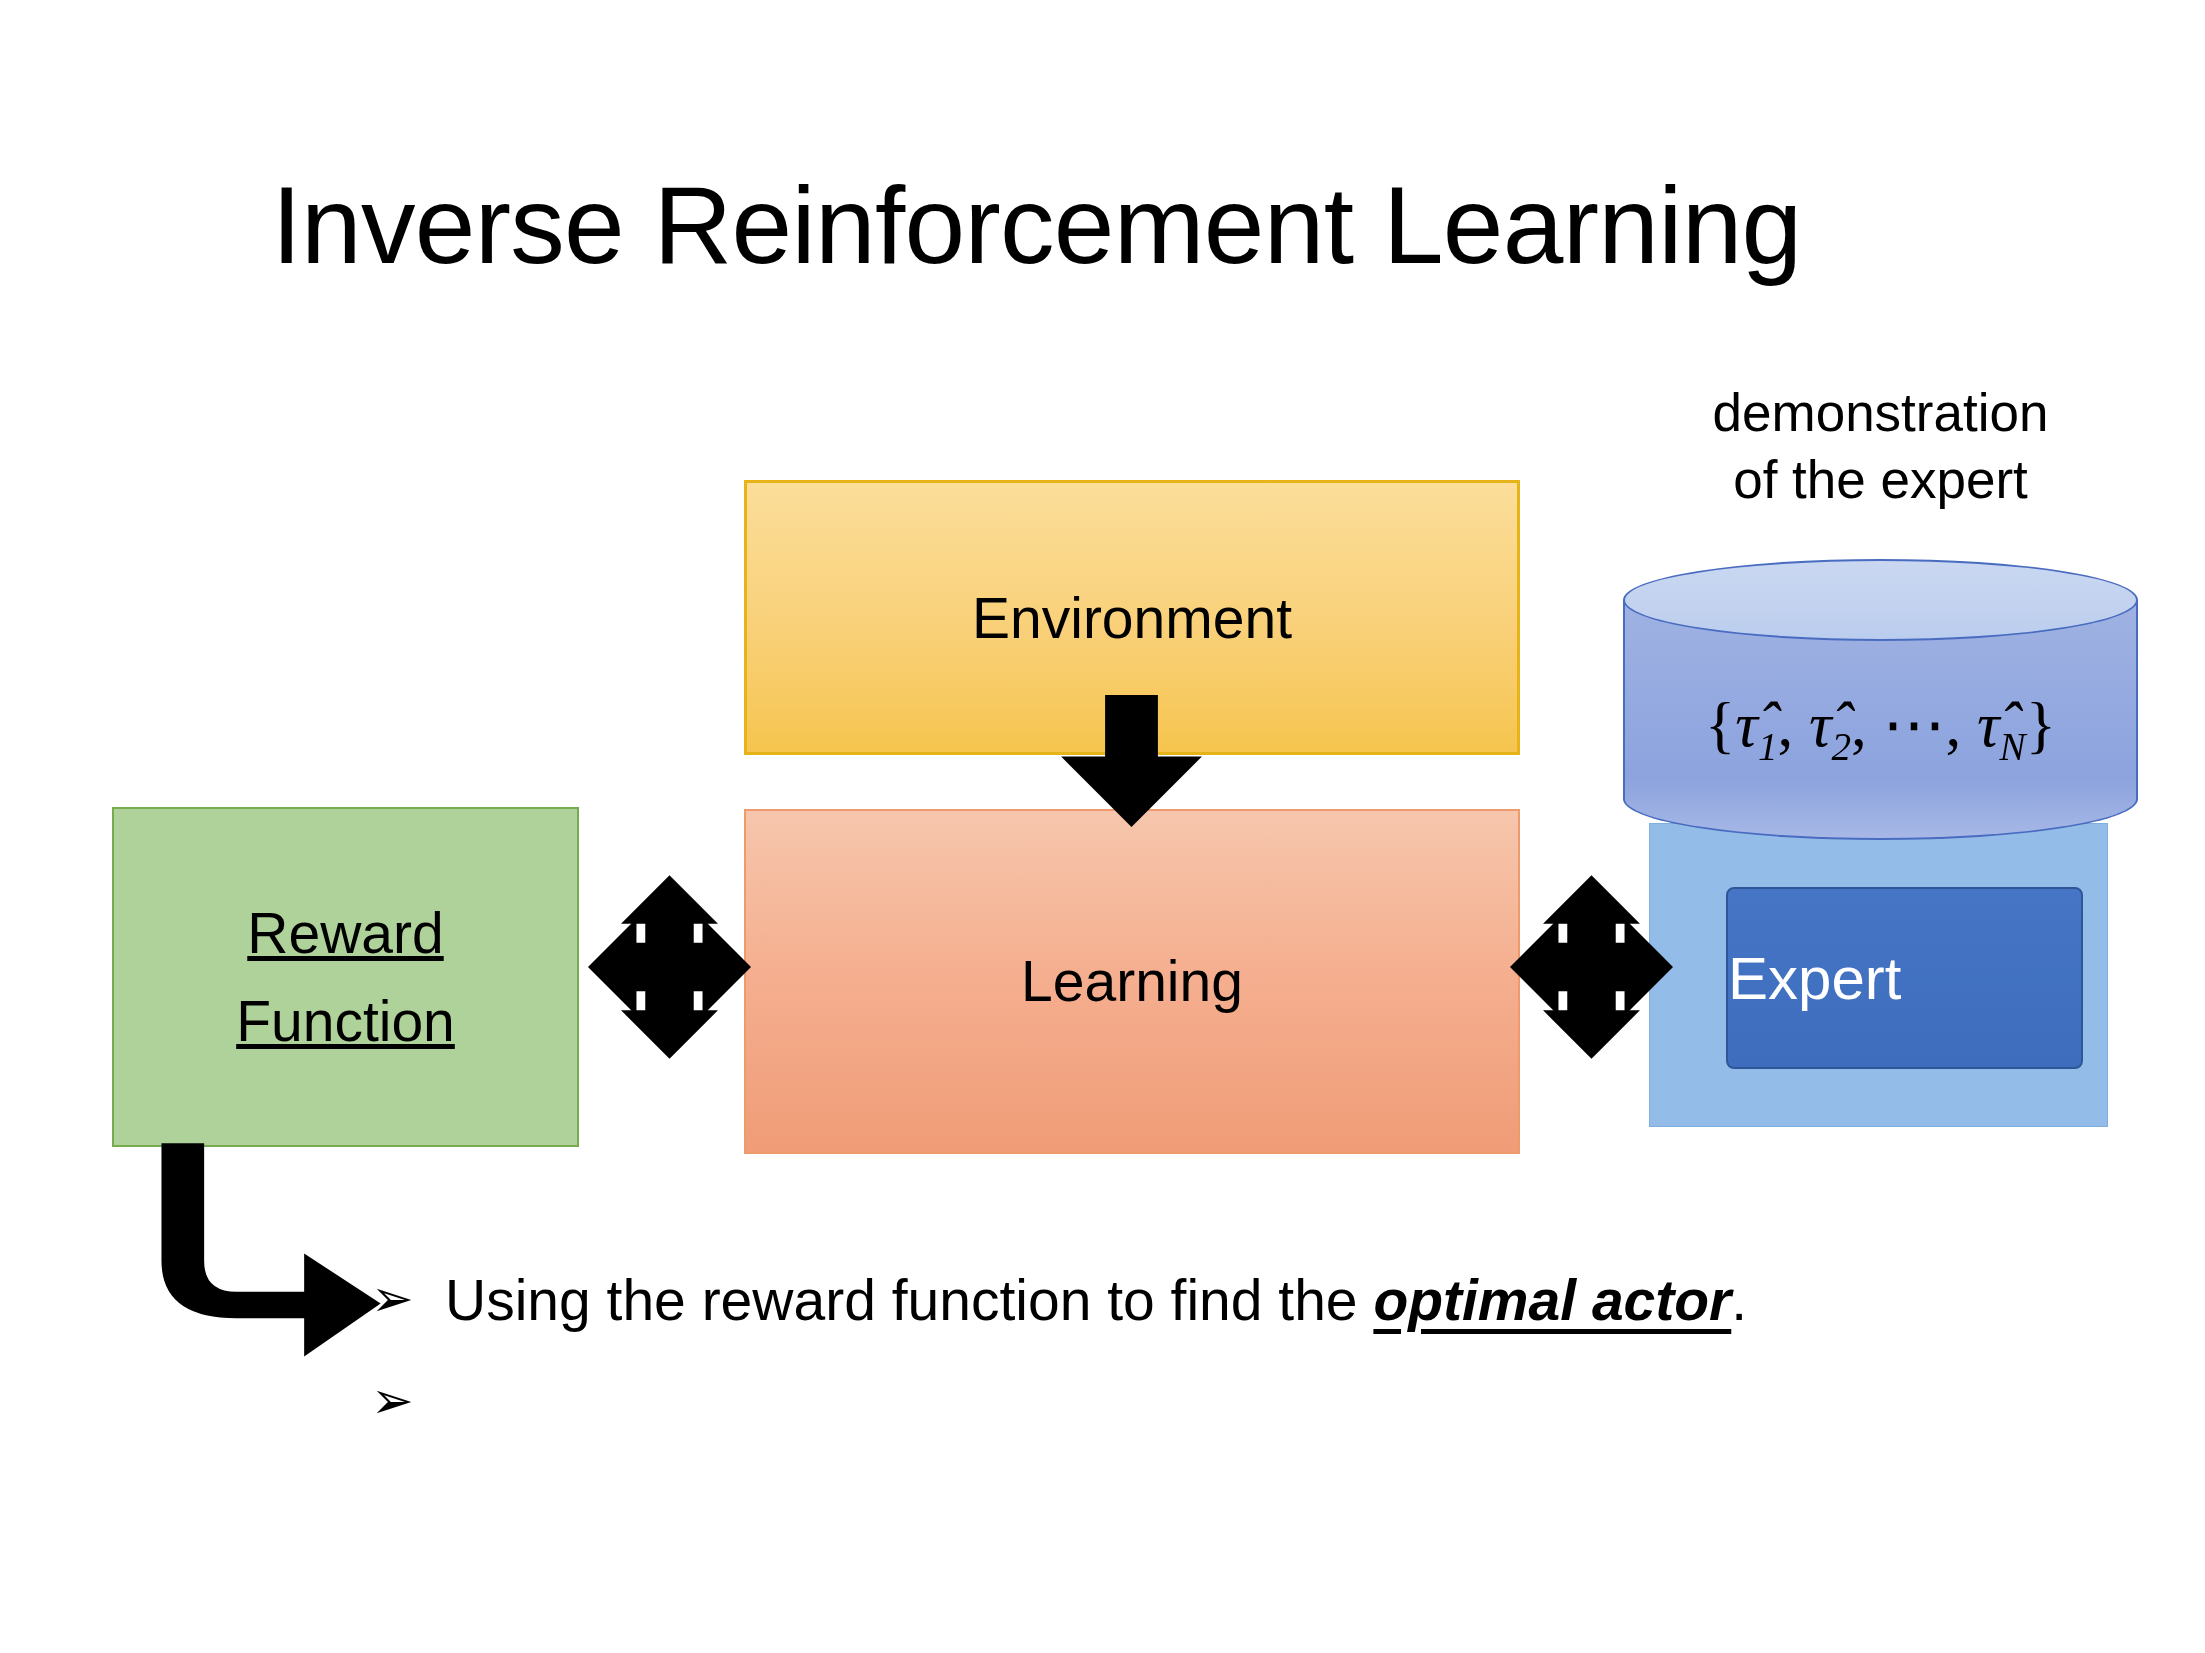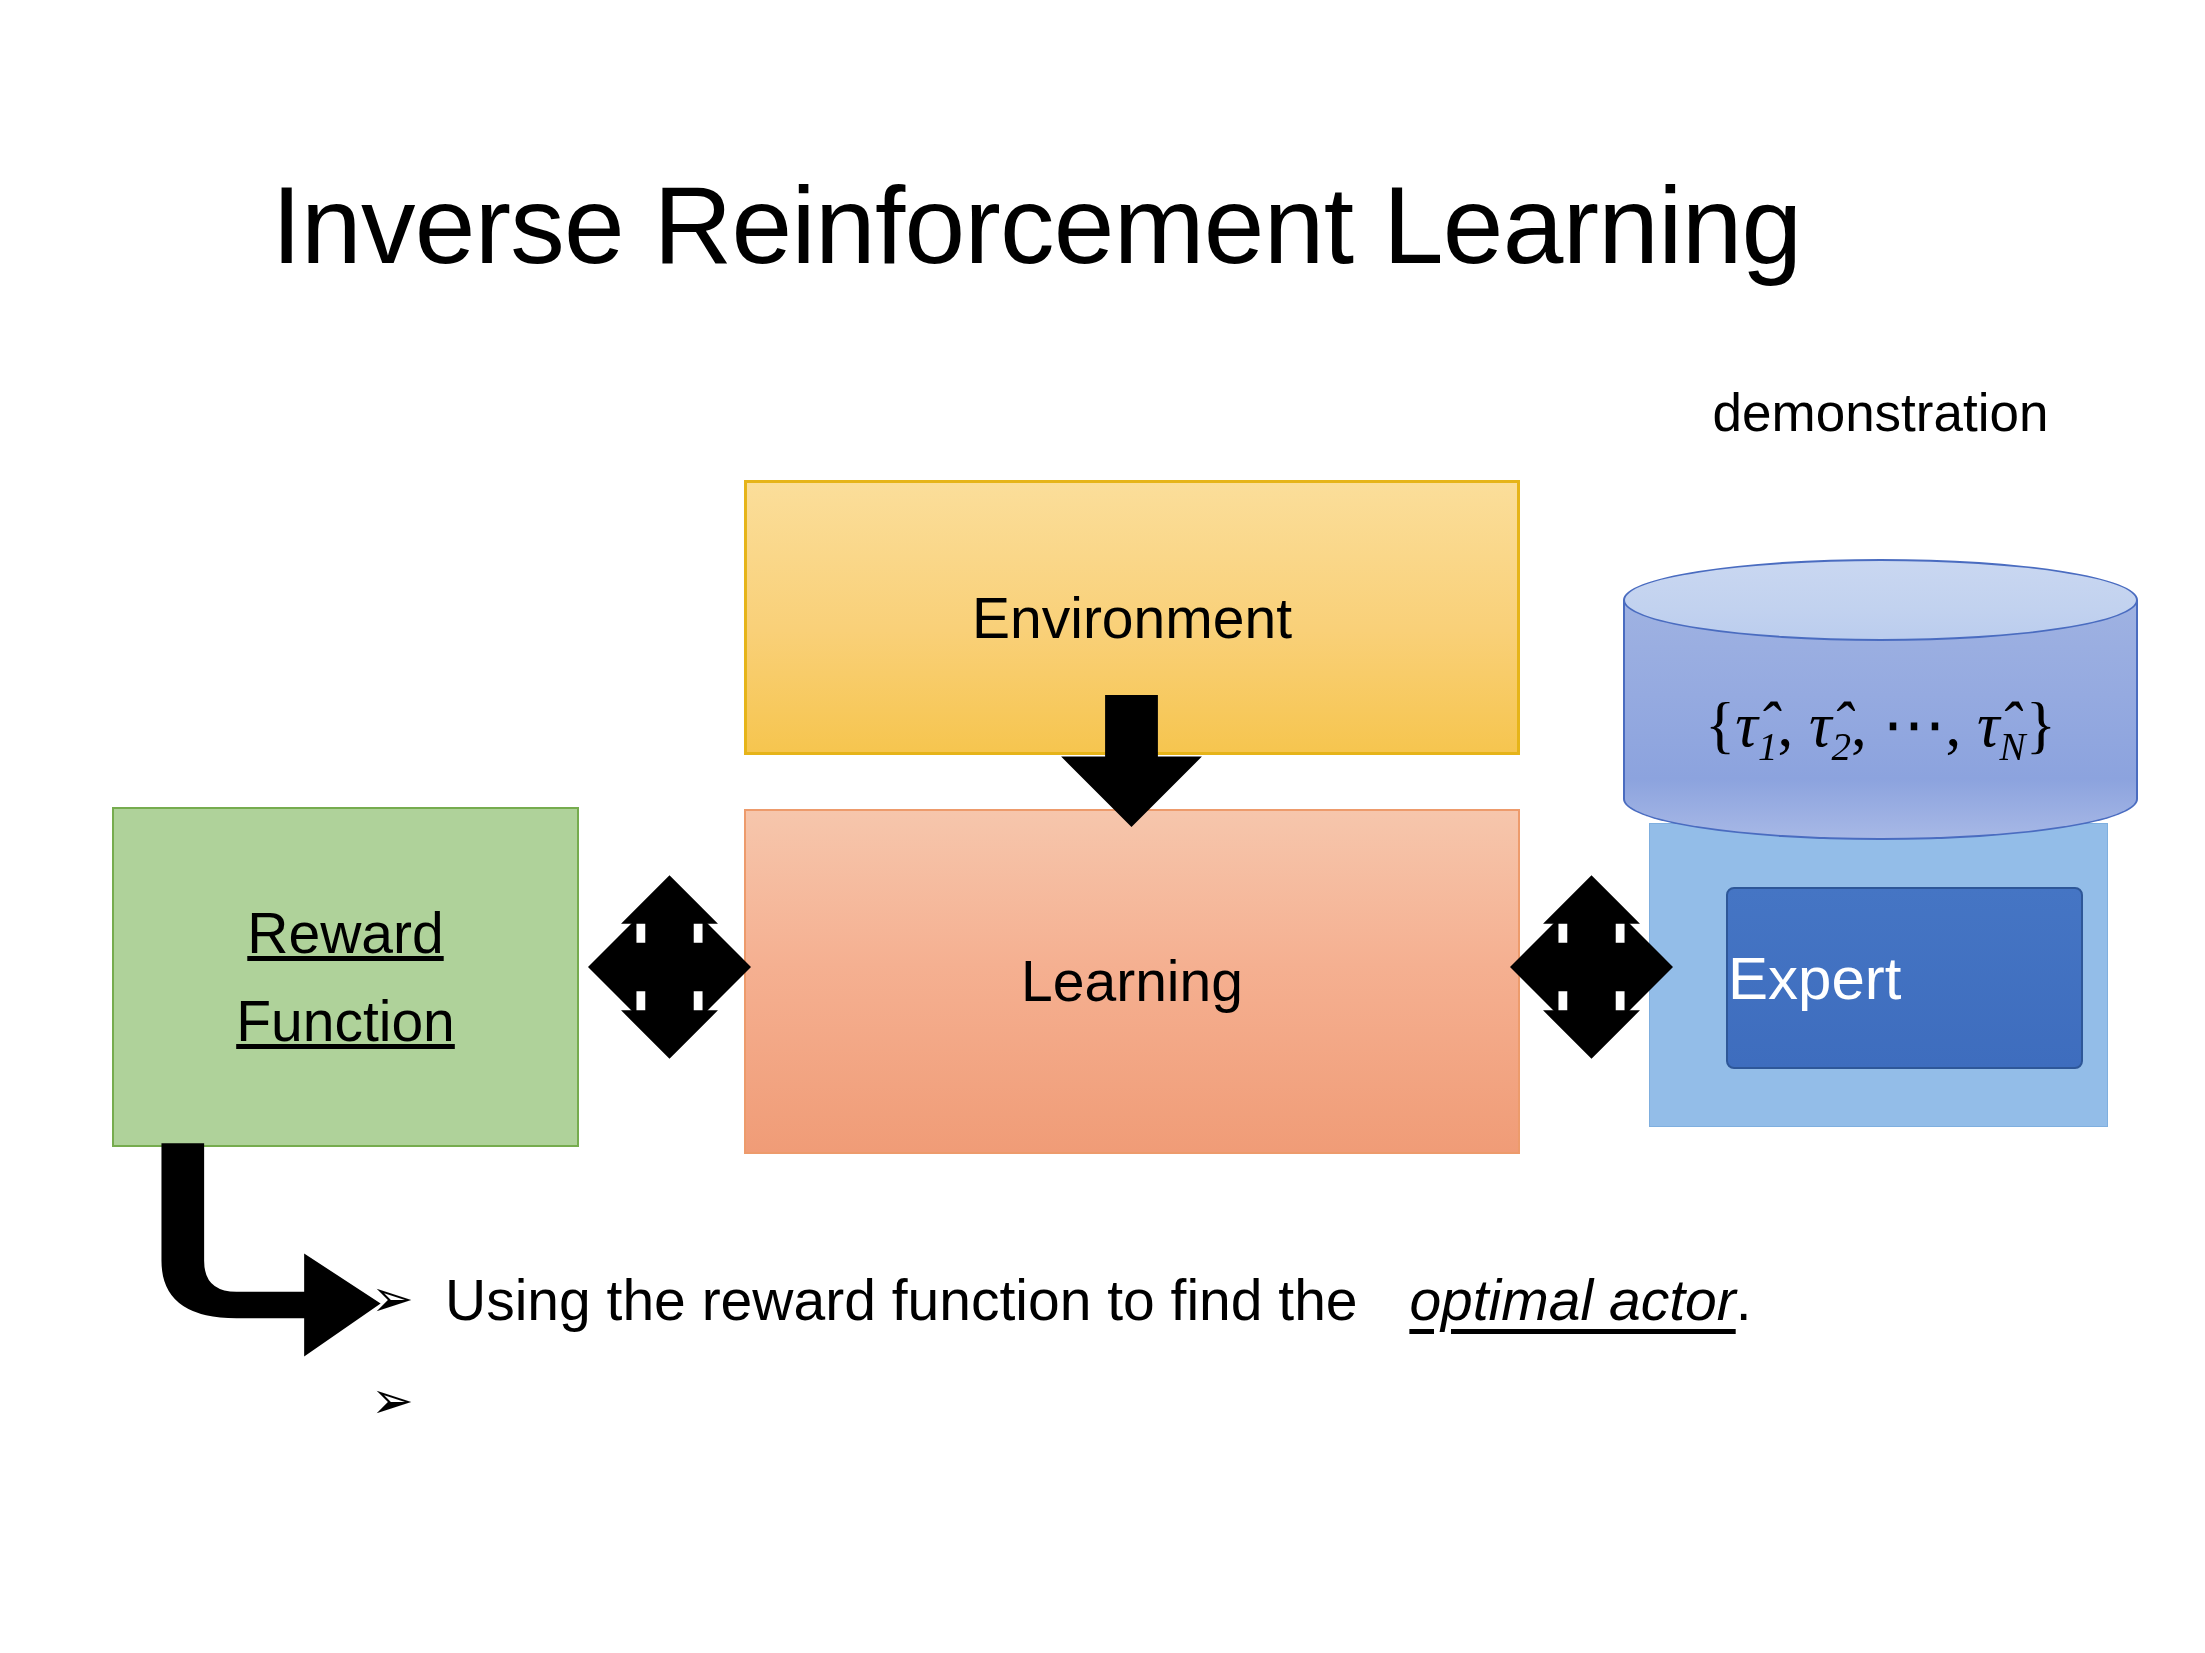--- a/index.html
+++ b/index.html
@@ -209,36 +209,36 @@
     margin-bottom: 28px;
   }
   .bullet .marker {
     position: absolute;
     left: 0;
     top: 0;
     font-size: 51px;
     line-height: 1.40;
   }
   .em-underline {
-    font-weight: normal;
+    font-weight: bold;
     font-style: italic;
     text-decoration: underline;
     text-underline-offset: 0.16em;
-    margin-left: 36px;
   }
 </style>
 </head>
 <body>
 
 <div id="slide">
 
   <div id="title">Inverse Reinforcement Learning</div>
 
   <div id="demo-caption">
     <div>demonstration</div>
+    <div>of the expert</div>
   </div>
 
   <div id="expert-plate"></div>
 
   <div id="cylinder">
     <div id="cyl-body"></div>
     <div id="cyl-top"></div>
     <div id="cyl-label">
       <span class="nonit">{</span><span class="hatted">τ̂</span><span class="sub">1</span><span class="nonit">,&nbsp;</span><span class="hatted">τ̂</span><span class="sub">2</span><span class="nonit">,&nbsp;⋯,&nbsp;</span><span class="hatted">τ̂</span><span class="sub">N</span><span class="nonit">}</span>
     </div>

